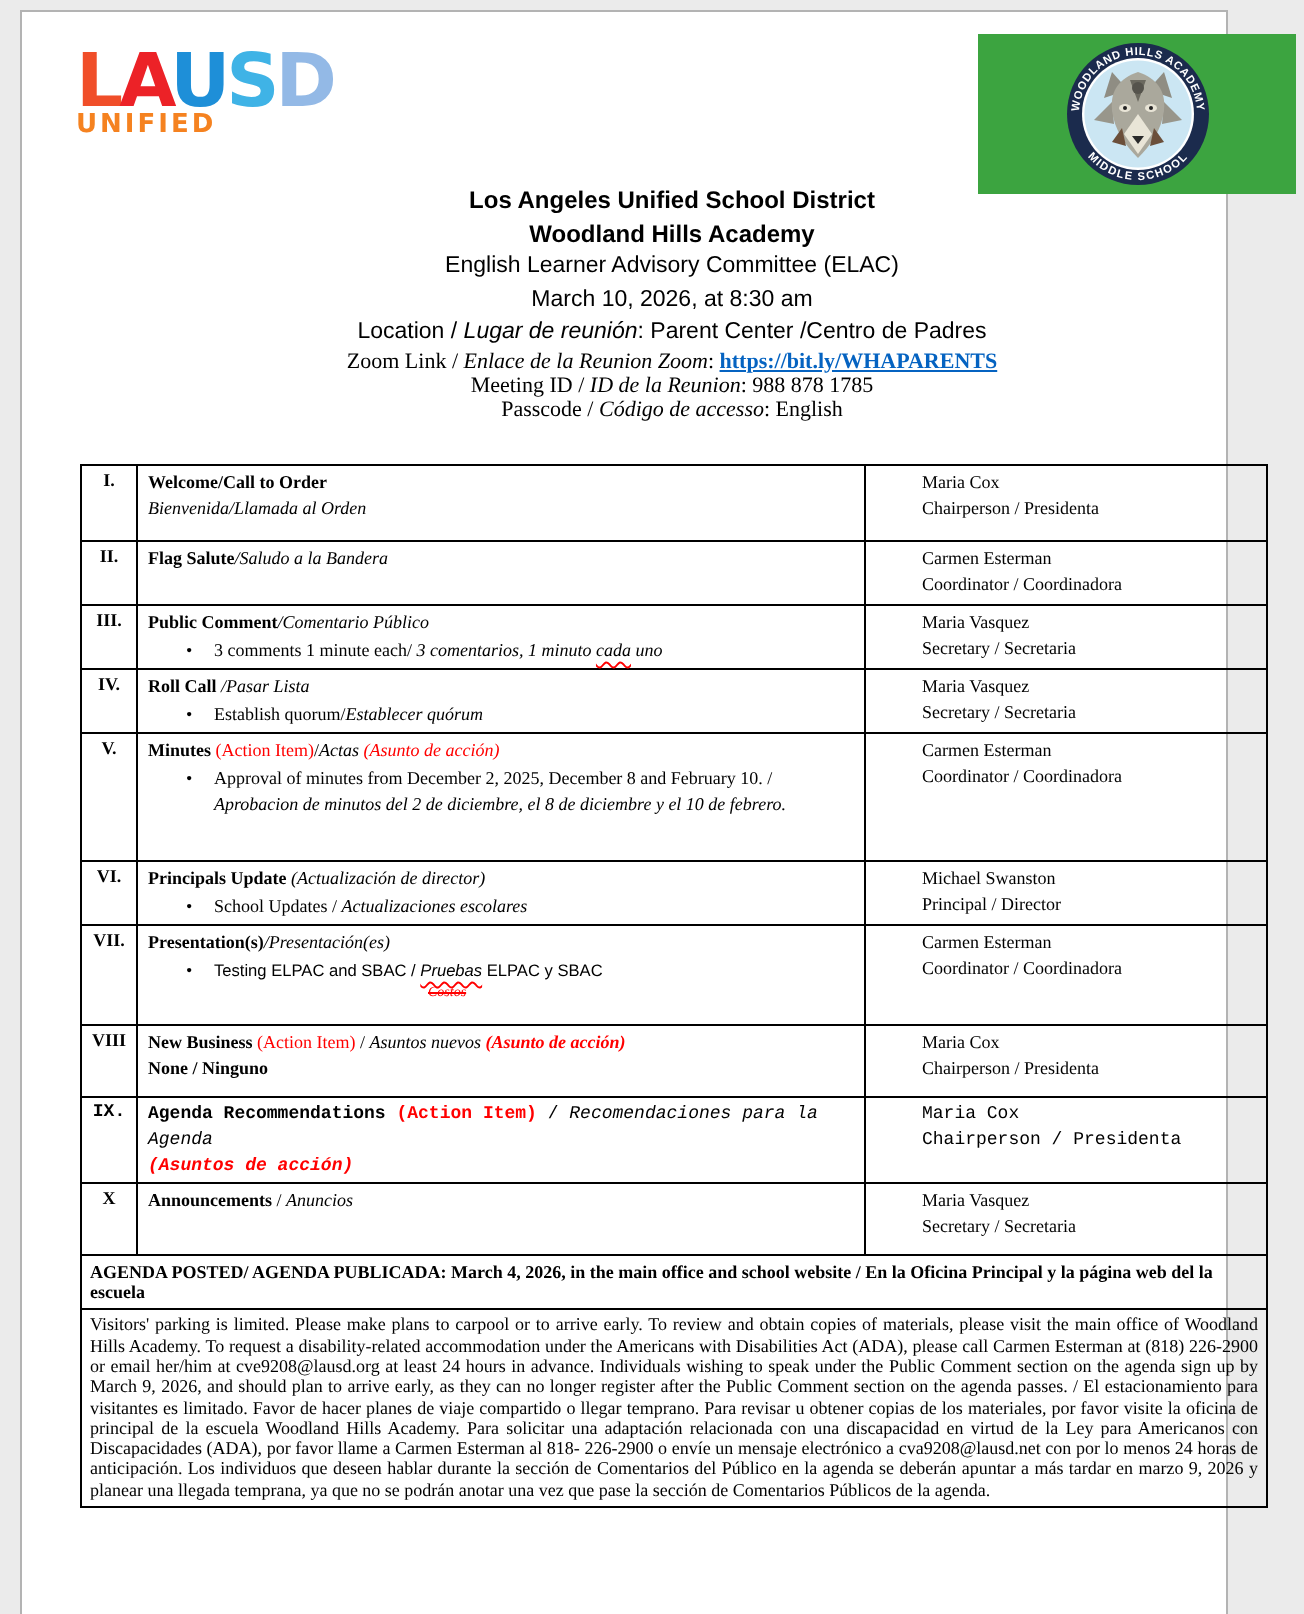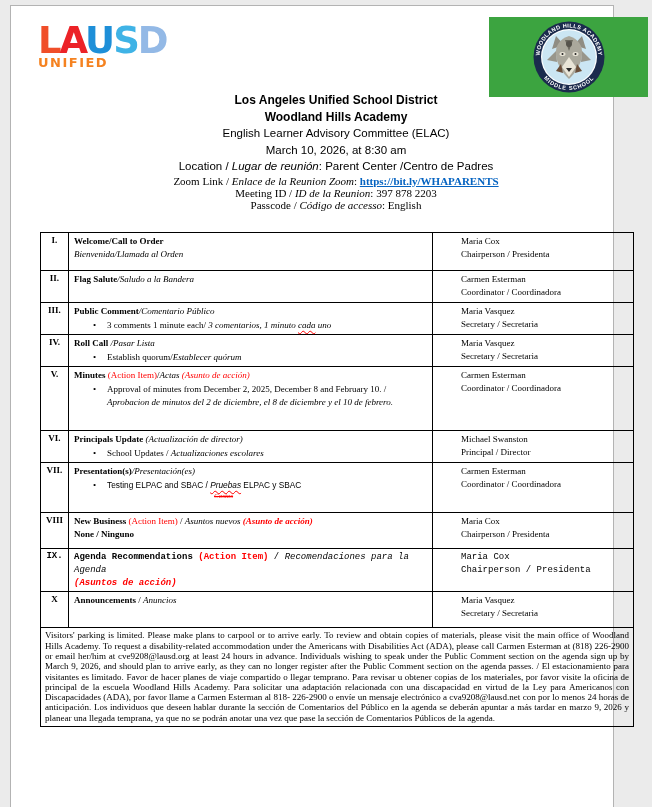--- a/index.html
+++ b/index.html
@@ -90,21 +90,21 @@
   </svg>
 </div>
 
 <div class="doc-header">
   <div class="h-sans big bold">Los Angeles Unified School District</div>
   <div class="h-sans big bold">Woodland Hills Academy</div>
   <div class="h-sans">English Learner Advisory Committee (ELAC)</div>
   <div class="h-sans">March 10, 2026, at 8:30 am</div>
   <div class="h-sans"><span>Location / </span><span class="italic">Lugar de reunión</span><span>: Parent Center /Centro de Padres</span></div>
   <div class="h-serif"><span>Zoom Link / </span><span class="italic">Enlace de la Reunion Zoom</span><span>: </span><a class="zoomlink" href="#">https://bit.ly/WHAPARENTS</a></div>
-  <div class="h-serif"><span>Meeting ID / </span><span class="italic">ID de la Reunion</span><span>: 397 878 2203</span></div>
+  <div class="h-serif"><span>Meeting ID / </span><span class="italic">ID de la Reunion</span><span>: 988 878 1785</span></div>
   <div class="h-serif"><span>Passcode / </span><span class="italic">Código de accesso</span><span>: English</span></div>
 </div>
 
 <table class="agenda">
   <tbody>
       <tr style="height: 38px;">
         <td class="num-cell">I.</td>
         <td class="desc-cell">
           <div class="line"><span class="bold">Welcome/Call to Order</span></div>
           <div class="line"><span class="italic">Bienvenida/Llamada al Orden</span></div>
@@ -207,17 +207,20 @@
         <td class="desc-cell">
           <div class="line"><span class="bold">Announcements</span><span> / </span><span class="italic">Anuncios</span></div>
         </td>
         <td class="who-cell">
           <div class="person">Maria Vasquez</div>
           <div class="role">Secretary / Secretaria</div>
         </td>
       </tr>
     </tbody>
   <tbody>
+    <tr>
+      <td class="posted-cell" colspan="3">AGENDA POSTED/ AGENDA PUBLICADA: March 4, 2026, in the main office and school website / En la Oficina Principal y la página web del la escuela</td>
+    </tr>
     <tr>
       <td class="fine-cell" colspan="3">Visitors' parking is limited. Please make plans to carpool or to arrive early. To review and obtain copies of materials, please visit the main office of Woodland Hills Academy. To request a disability-related accommodation under the Americans with Disabilities Act (ADA), please call Carmen Esterman at (818) 226-2900 or email her/him at cve9208@lausd.org at least 24 hours in advance. Individuals wishing to speak under the Public Comment section on the agenda sign up by March 9, 2026, and should plan to arrive early, as they can no longer register after the Public Comment section on the agenda passes. / El estacionamiento para visitantes es limitado. Favor de hacer planes de viaje compartido o llegar temprano. Para revisar u obtener copias de los materiales, por favor visite la oficina de principal de la escuela Woodland Hills Academy. Para solicitar una adaptación relacionada con una discapacidad en virtud de la Ley para Americanos con Discapacidades (ADA), por favor llame a Carmen Esterman al 818- 226-2900 o envíe un mensaje electrónico a cva9208@lausd.net con por lo menos 24 horas de anticipación.  Los individuos que deseen hablar durante la sección de Comentarios del Público en la agenda se deberán apuntar a más tardar en marzo 9, 2026 y planear una llegada temprana, ya que no se podrán anotar una vez que pase la sección de Comentarios Públicos de la agenda.</td>
     </tr>
   </tbody>
 </table>
 
 </body></html>

